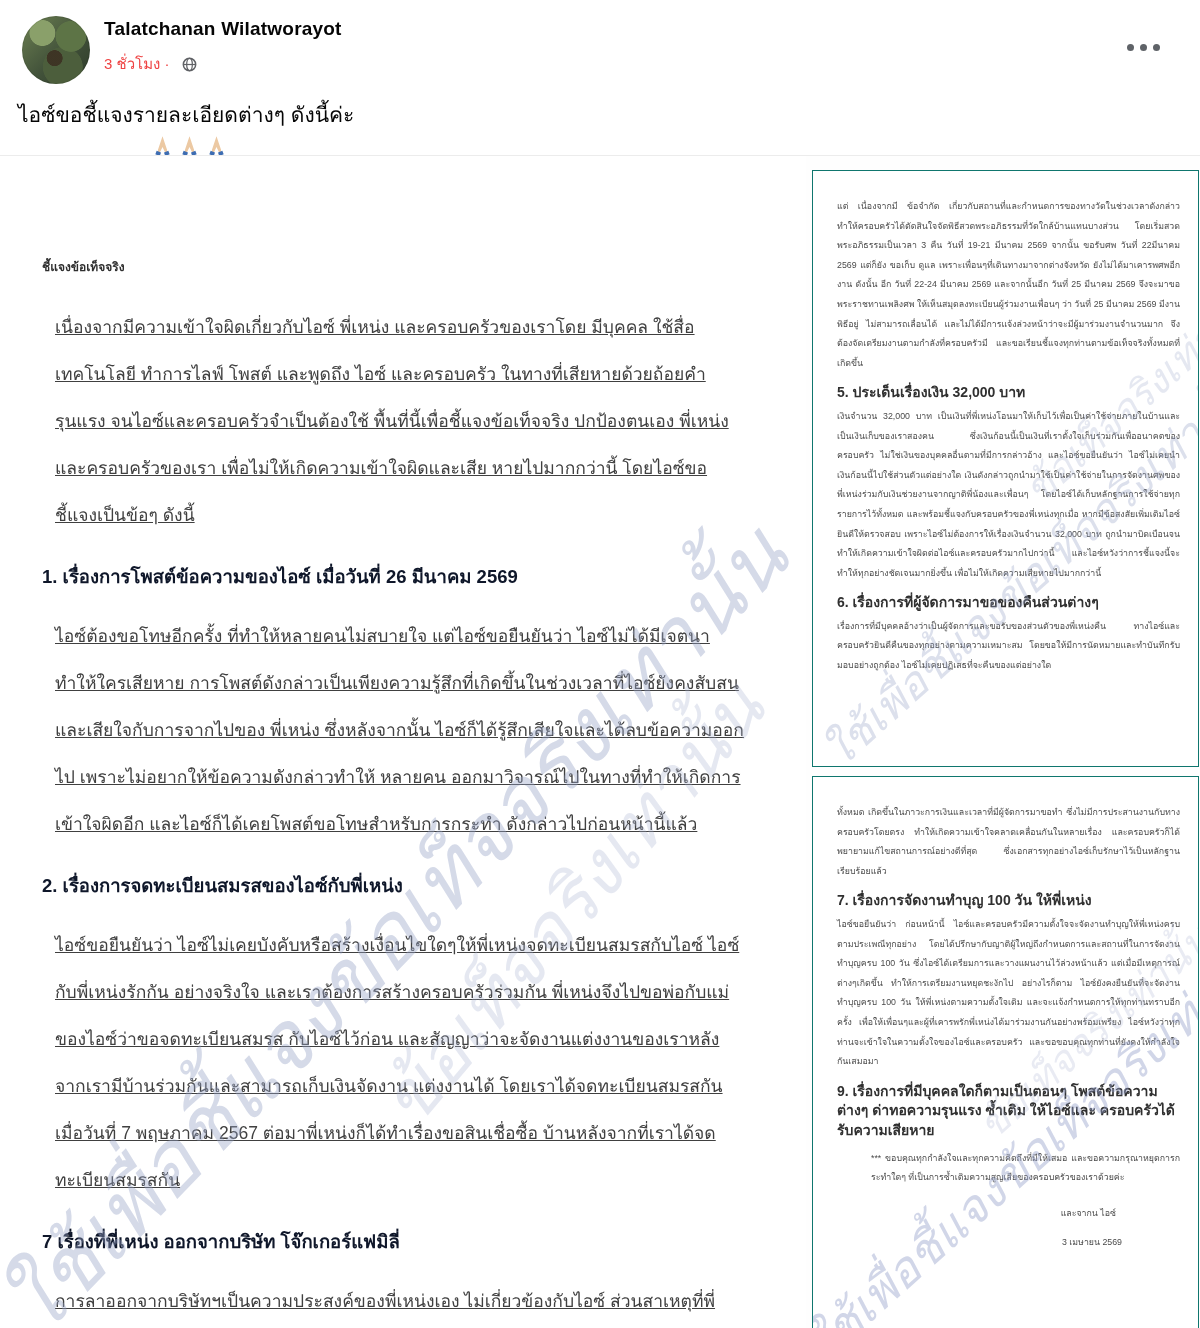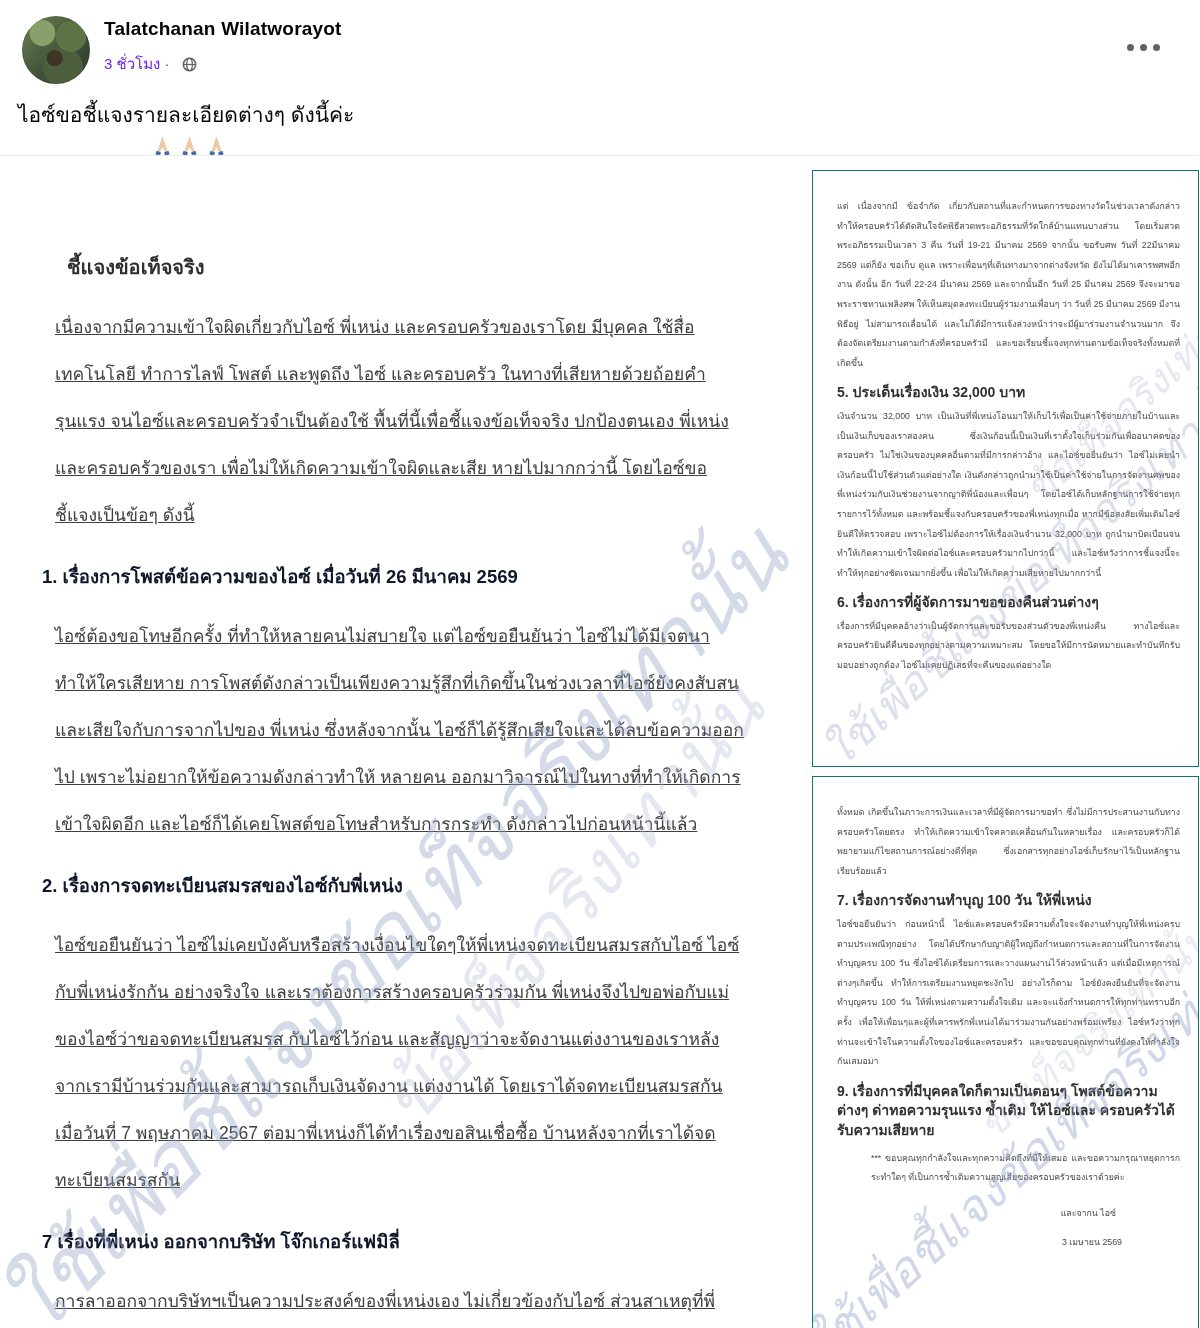--- a/index.html
+++ b/index.html
@@ -16,21 +16,21 @@
       radial-gradient(circle at 30% 25%, #8aa06a 0 18%, rgba(0,0,0,0) 19%),
       radial-gradient(circle at 72% 30%, #5d7446 0 22%, rgba(0,0,0,0) 23%),
       radial-gradient(circle at 60% 75%, #4c5e3c 0 30%, rgba(0,0,0,0) 31%),
       linear-gradient(135deg,#6d8152 0%,#42523a 55%,#2d3a29 100%);
     box-shadow:inset 0 0 0 1px rgba(0,0,0,.08);
   }
   .author{
     position:absolute;left:88px;top:6px;font-size:19px;font-weight:bold;color:#050505;letter-spacing:.2px;
   }
   .meta{
-    position:absolute;left:88px;top:40px;font-size:15px;color:#6d28d9;display:flex;align-items:center;gap:12px;justify-content:center;
+    position:absolute;left:88px;top:40px;font-size:15px;color:#ef4444;display:flex;align-items:center;gap:12px;justify-content:center;
   }
   .globe{display:inline-block;line-height:0;}
   .menu-dots{
     position:absolute;right:18px;top:26px;display:flex;gap:6px;padding:6px;cursor:pointer;
   }
   .menu-dots i{width:7px;height:7px;border-radius:50%;background:#5f6368;display:block;}
   
   .post-message{
     position:absolute;left:18px;top:98px;font-size:21px;color:#050505;display:flex;align-items:center;gap:3px;flex-direction:column;
   }
@@ -40,21 +40,21 @@
     position:absolute;left:0;top:155px;width:1200px;height:1173px;background:#fefefe;
     border-top:1px solid #ececec;cursor:pointer;
   }
   .left-page{
     position:absolute;left:0;top:0;width:806px;height:1173px;overflow:hidden;background:#fff;
   }
   .left-inner{
     padding:88px 46px 0 42px;font-size:17.5px;line-height:47px;color:#404040;
     filter:blur(0.3px);
   }
-  .lp-block.title{font-weight:bold;font-size:20px;color:#2f2f2f;margin-left:25px;}
+  .lp-block.title{font-weight:bold;font-size:12px;color:#2f2f2f;}
   .lp-block.h{font-weight:bold;font-size:18.5px;color:#0f172a;margin-top:14px;}
   .lp-block.para{margin:13px;text-decoration:underline;}
   
   .rp{
     position:absolute;left:812px;width:387px;background:#fff;border:1px solid #0f766e;
     overflow:hidden;box-sizing:border-box;
   }
   .rp1{top:14px;height:597px;}
   .rp2{top:620px;height:560px;}
   .rp-inner{

